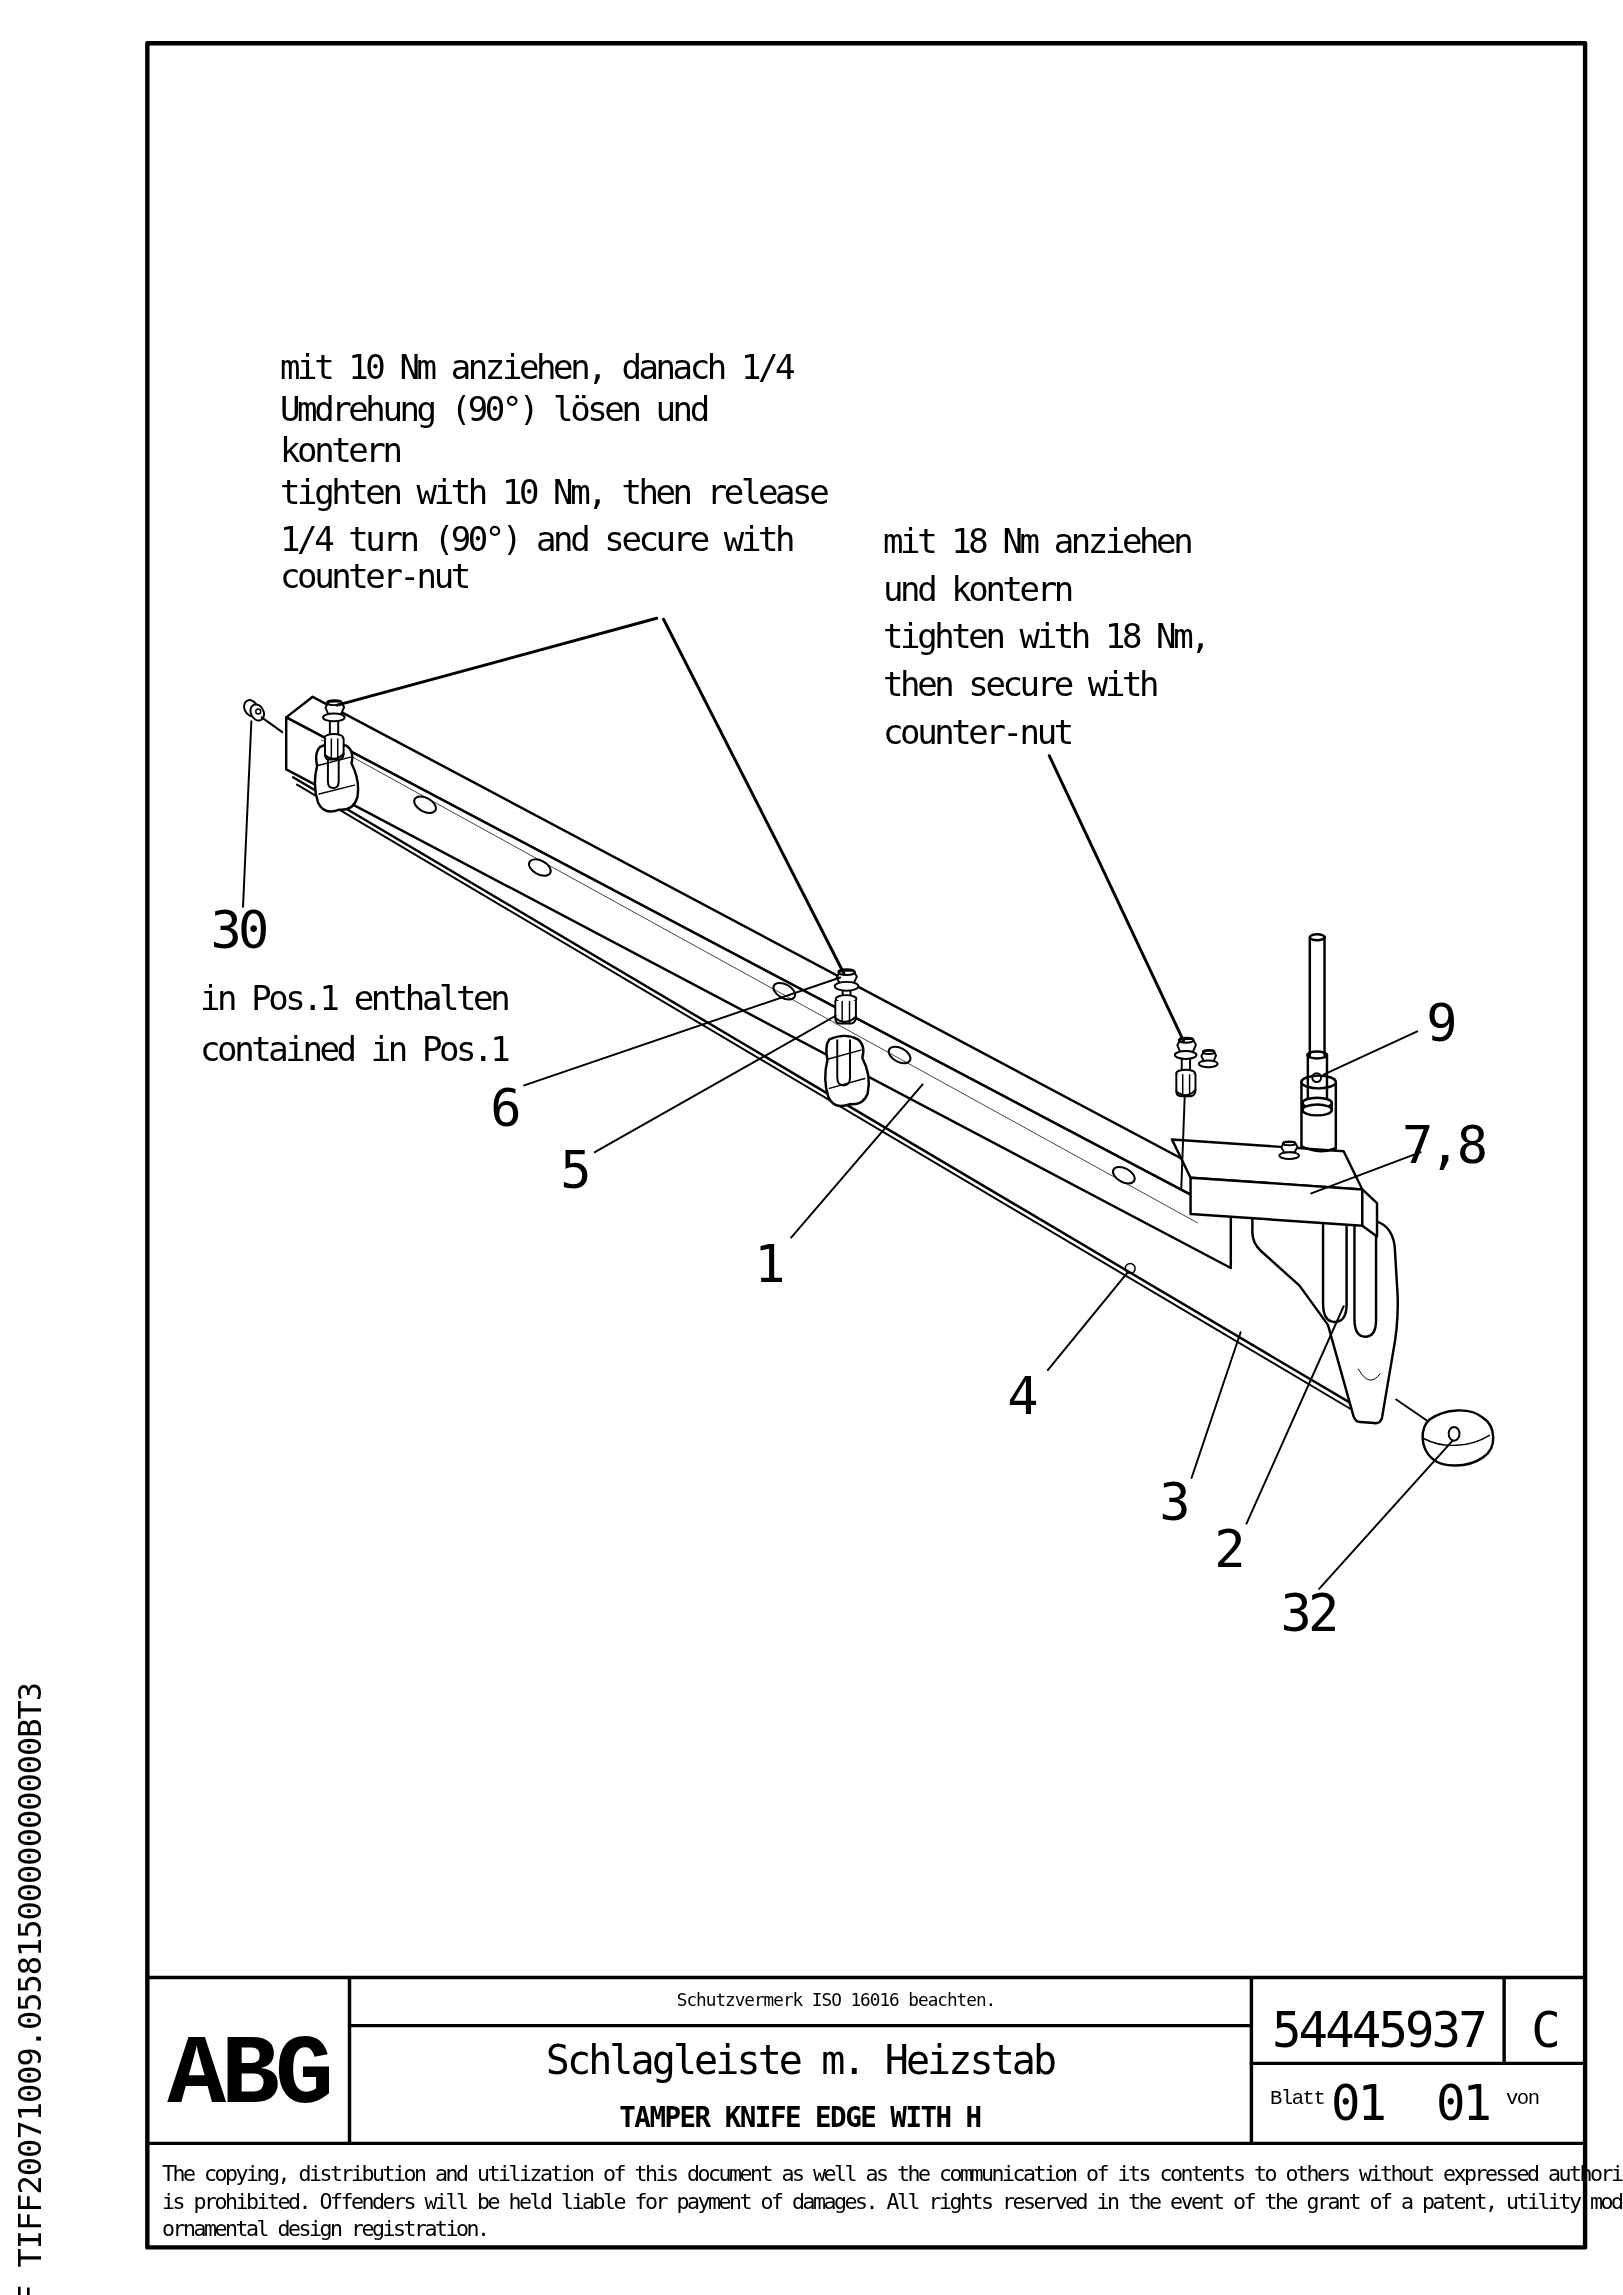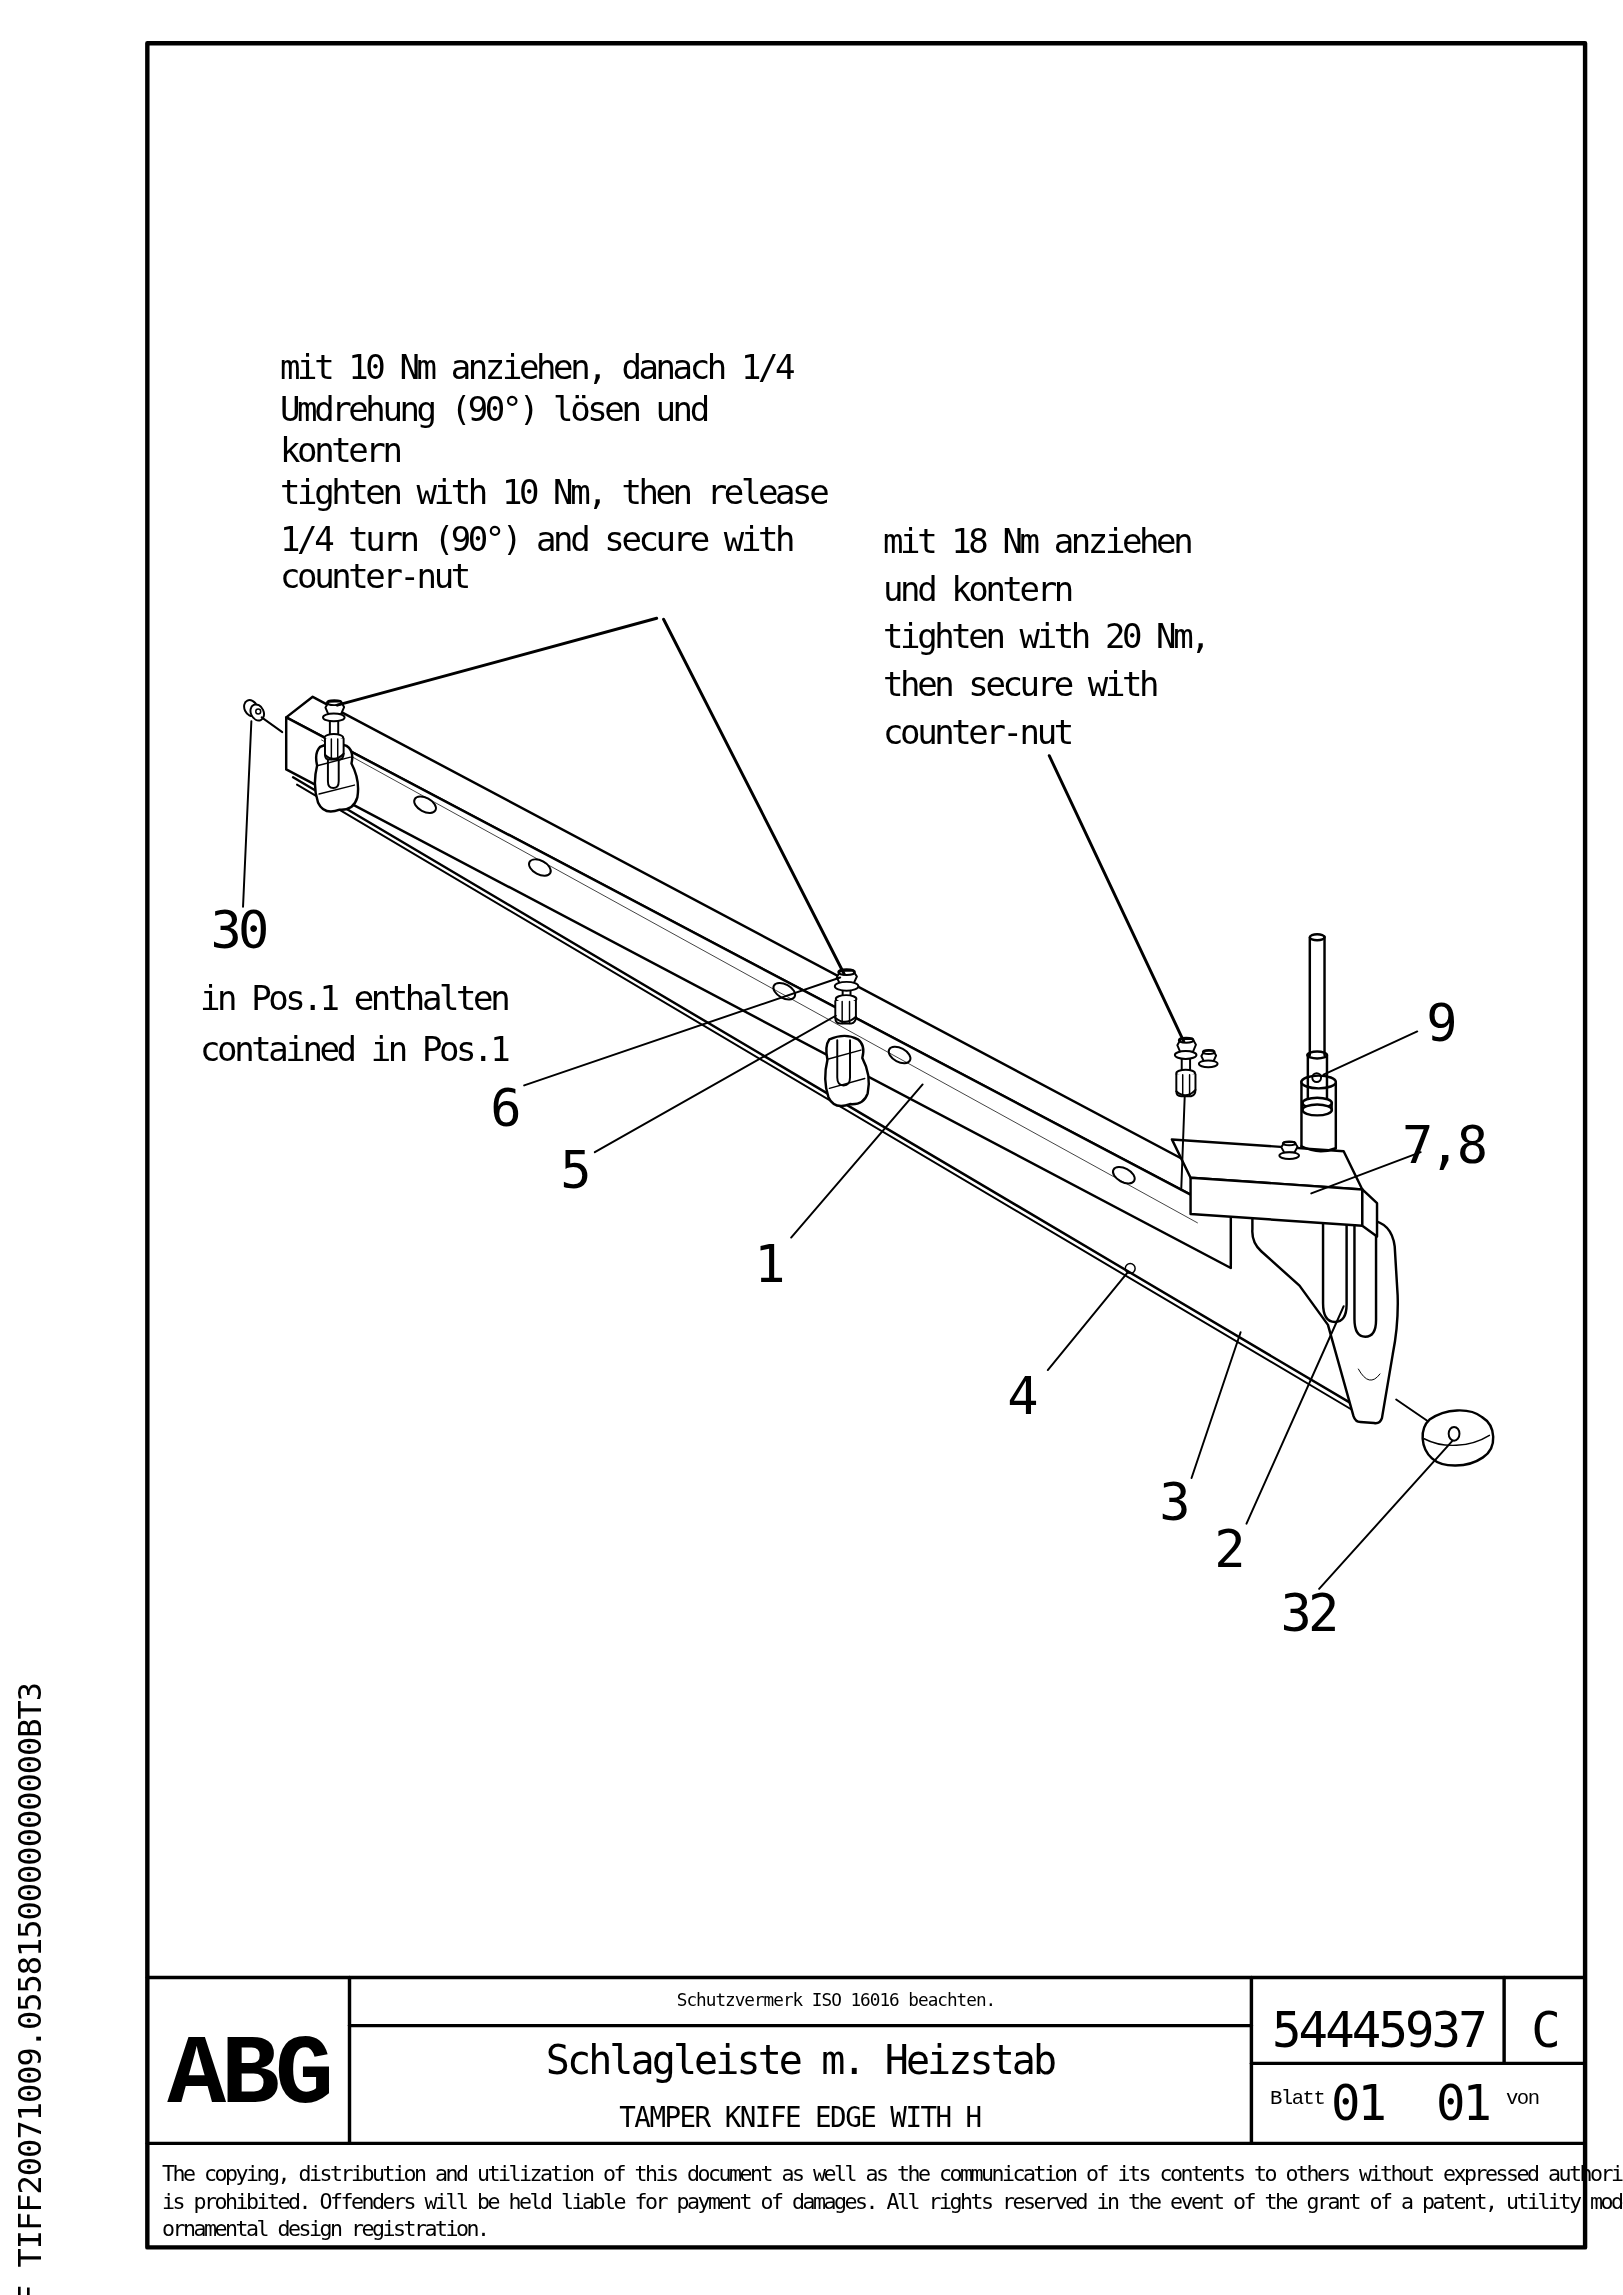--- a/index.html
+++ b/index.html
@@ -203,21 +203,21 @@
     <div class="txt ann" style="left:280px;top:388px;">Umdrehung (90°) lösen und</div>
     <div class="txt ann" style="left:280px;top:429px;">kontern</div>
     <div class="txt ann" style="left:280px;top:471px;">tighten with 10 Nm, then release</div>
     <div class="txt ann" style="left:280px;top:518px;">1/4 turn (90°) and secure with</div>
     <div class="txt ann" style="left:280px;top:555px;">counter-nut</div>
   </div>
 
   <div>
     <div class="txt ann" style="left:883px;top:520px;">mit 18 Nm anziehen</div>
     <div class="txt ann" style="left:883px;top:568px;">und kontern</div>
-    <div class="txt ann" style="left:883px;top:615px;">tighten with 20 Nm,</div>
+    <div class="txt ann" style="left:883px;top:615px;">tighten with 18 Nm,</div>
     <div class="txt ann" style="left:883px;top:663px;">then secure with</div>
     <div class="txt ann" style="left:883px;top:711px;">counter-nut</div>
   </div>
 
   <div>
     <div class="txt ann" style="left:200px;top:977px;">in Pos.1 enthalten</div>
     <div class="txt ann" style="left:200px;top:1028px;">contained in Pos.1</div>
   </div>
 
   <div class="txt callout" style="left:238px;top:930px;">30</div>
@@ -231,21 +231,21 @@
   <div class="txt callout" style="left:1440px;top:1023px;">9</div>
   <div class="txt callout" style="left:1443px;top:1145px;">7,8</div>
 
   <div>
     <div class="txt tb-logo" style="left:147px;top:2020px;">ABG</div>
 
     <div class="txt tb-protection" style="left:349px;top:1990px;padding-left:36px;">Schutzvermerk ISO 16016 beachten.</div>
 
     <div class="txt tb-title-de" style="left:349px;top:2037px;">Schlagleiste m. Heizstab</div>
 
-    <div class="txt tb-title-en" style="left:349px;top:2101px;">TAMPER KNIFE EDGE WITH H</div>
+    <div class="txt tb-title-en" style="left:349px;top:2101px;font-weight:bold;">TAMPER KNIFE EDGE WITH H</div>
 
     <div class="txt tb-number" style="left:1272px;top:2002px;">54445937</div>
 
     <div class="txt tb-rev" style="left:1504px;top:2002px;">C</div>
 
     <div class="txt tb-small" style="left:1270px;top:2087px;">Blatt</div>
     <div class="txt tb-big01" style="left:1331px;top:2075px;">01</div>
     <div class="txt tb-small" style="left:1466px;top:2087px;margin-left:40px;">von</div>
     <div class="txt tb-big01" style="left:1436px;top:2075px;">01</div>
   </div>

